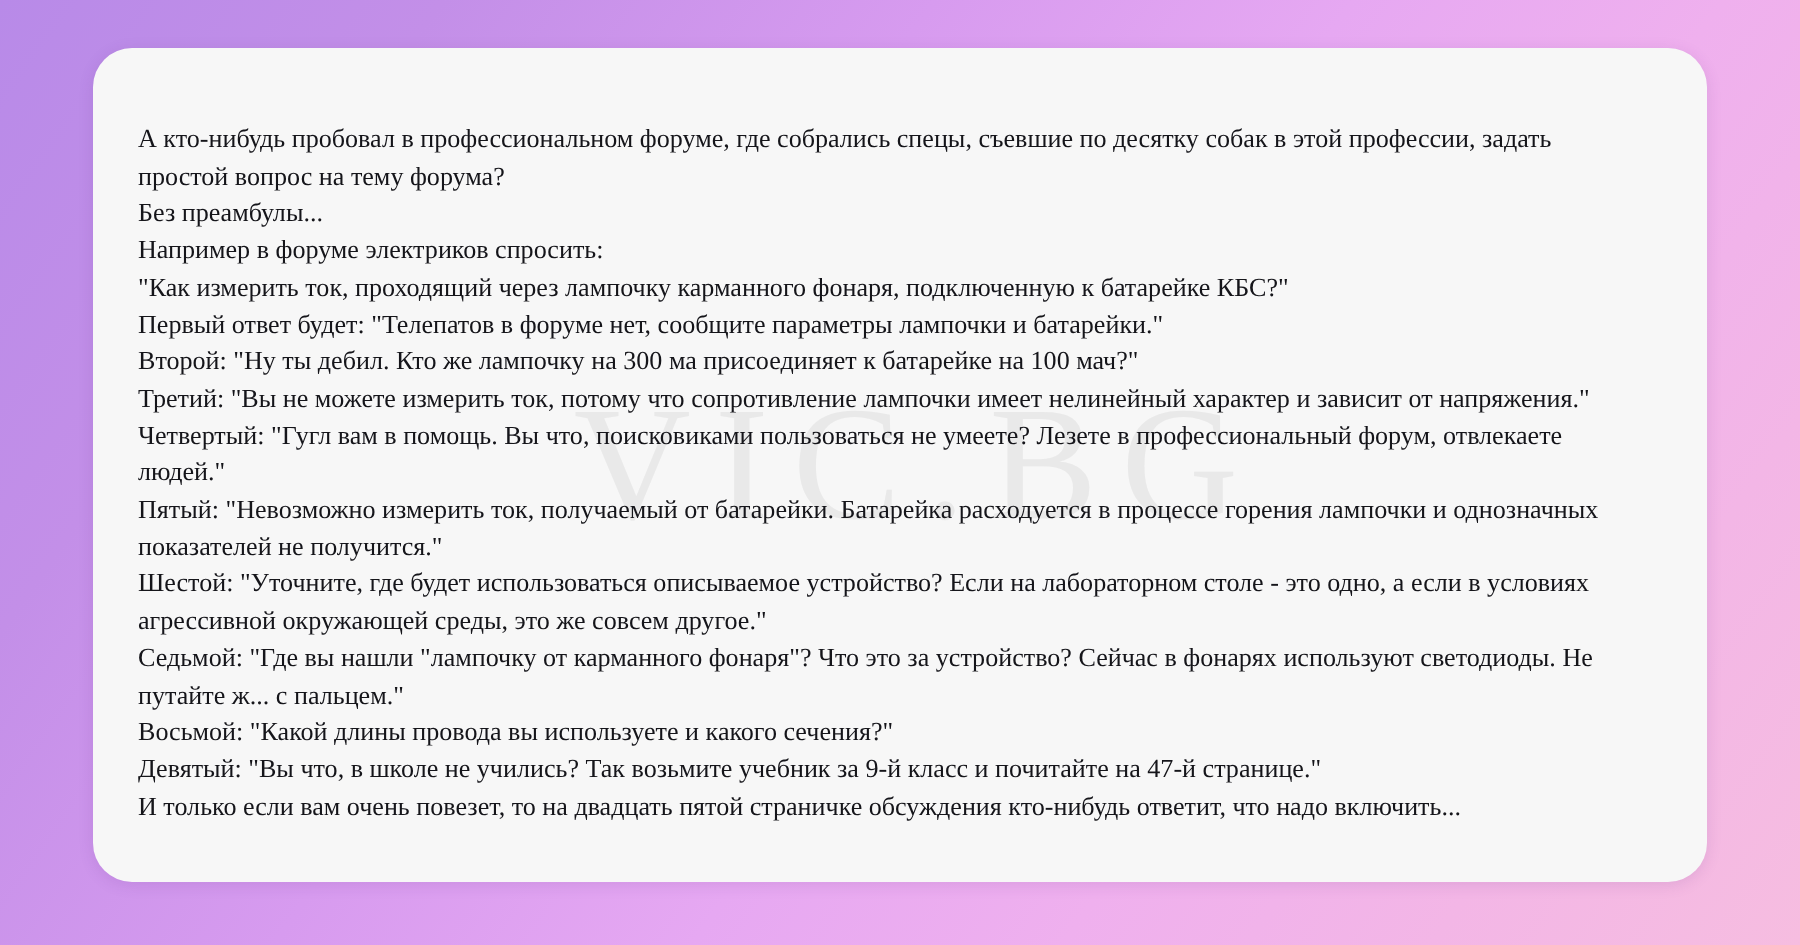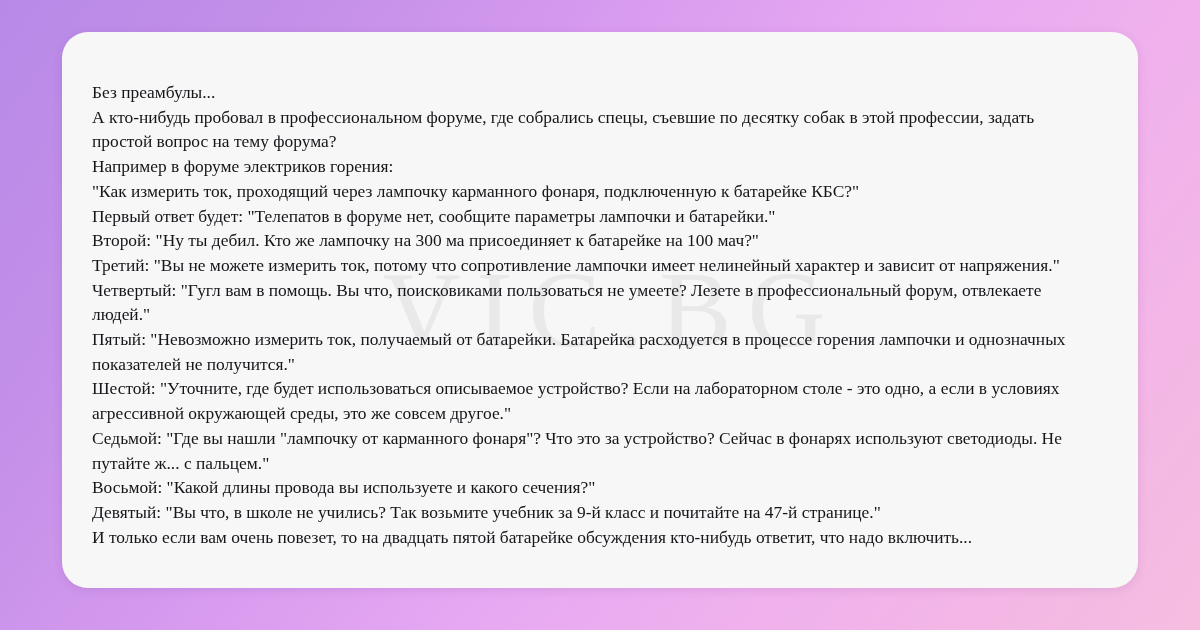--- a/index.html
+++ b/index.html
@@ -61,29 +61,29 @@
     text-align: left;
   }
 </style>
 </head>
 <body>
 
 <div class="page">
   <div class="card">
     <div class="watermark">VIC.BG</div>
     <div class="content">
+      <p>А кто-нибудь пробовал в профессиональном форуме, где собрались спецы, съевшие по десятку собак в этой профессии, задать простой вопрос на тему форума?</p>
       <p>Без преамбулы...</p>
-      <p>А кто-нибудь пробовал в профессиональном форуме, где собрались спецы, съевшие по десятку собак в этой профессии, задать простой вопрос на тему форума?</p>
-      <p>Например в форуме электриков горения:</p>
+      <p>Например в форуме электриков спросить:</p>
       <p>"Как измерить ток, проходящий через лампочку карманного фонаря, подключенную к батарейке КБС?"</p>
       <p>Первый ответ будет: "Телепатов в форуме нет, сообщите параметры лампочки и батарейки."</p>
       <p>Второй: "Ну ты дебил. Кто же лампочку на 300 ма присоединяет к батарейке на 100 мач?"</p>
       <p>Третий: "Вы не можете измерить ток, потому что сопротивление лампочки имеет нелинейный характер и зависит от напряжения."</p>
       <p>Четвертый: "Гугл вам в помощь. Вы что, поисковиками пользоваться не умеете? Лезете в профессиональный форум, отвлекаете людей."</p>
       <p>Пятый: "Невозможно измерить ток, получаемый от батарейки. Батарейка расходуется в процессе горения лампочки и однозначных показателей не получится."</p>
       <p>Шестой: "Уточните, где будет использоваться описываемое устройство? Если на лабораторном столе - это одно, а если в условиях агрессивной окружающей среды, это же совсем другое."</p>
       <p>Седьмой: "Где вы нашли "лампочку от карманного фонаря"? Что это за устройство? Сейчас в фонарях используют светодиоды. Не путайте ж... с пальцем."</p>
       <p>Восьмой: "Какой длины провода вы используете и какого сечения?"</p>
       <p>Девятый: "Вы что, в школе не учились? Так возьмите учебник за 9-й класс и почитайте на 47-й странице."</p>
-      <p>И только если вам очень повезет, то на двадцать пятой батарейке обсуждения кто-нибудь ответит, что надо включить...</p>
+      <p>И только если вам очень повезет, то на двадцать пятой страничке обсуждения кто-нибудь ответит, что надо включить...</p>
     </div>
   </div>
 </div>
 
 </body></html>

